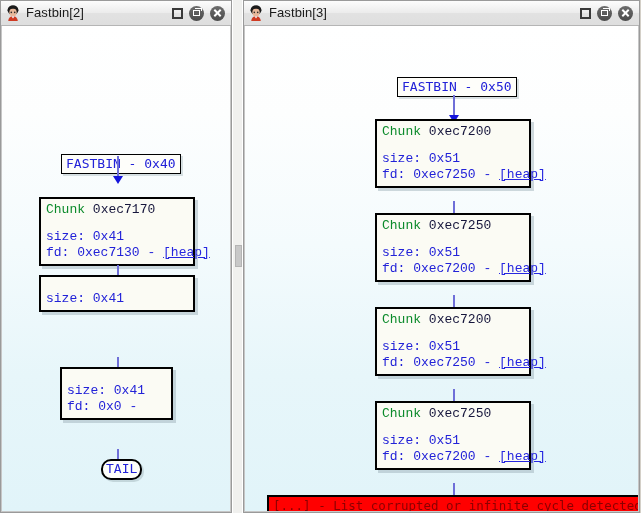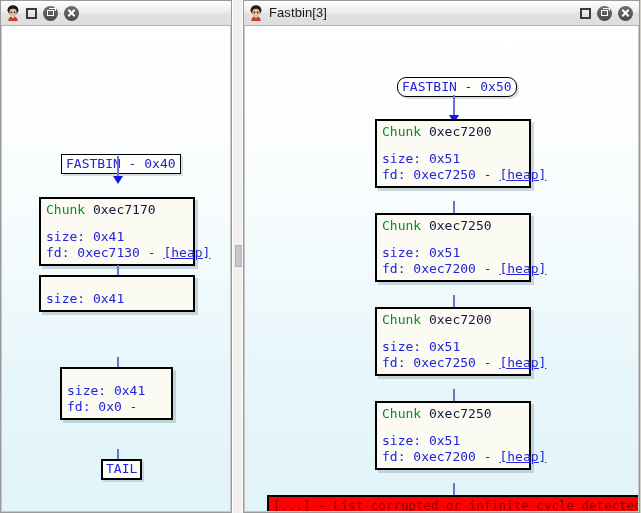--- a/index.html
+++ b/index.html
@@ -51,21 +51,21 @@
         font-family:"DejaVu Sans Mono","Liberation Mono",monospace;}
 
   .bin-head{border:1.5px solid #000;background:#fefefa;
             padding:1px 4px 2px 4px;font-size:13px;color:#2222d8;
             letter-spacing:0px;white-space:nowrap;line-height:15px;
             box-shadow:2px 2px 0 rgba(150,170,175,.35);}
 
   .chunk{border:2px solid #000;background:#fbfbf4;
          padding:3px 5px 3px 5px;white-space:nowrap;line-height:16px;
          font-size:13px;box-shadow:3px 3px 0 rgba(150,170,180,.45);}
-  .chunk .ln{height:16px;}
+  .chunk .ln{height:16px;font-family:Liberation Mono, monospace;}
   .chunk .gap{height:11px;}
   .kw-chunk{color:#0a8a2a;}
   .addr{color:#16163c;}
   .fld{color:#2222d8;}
   .heap{color:#2626e0;text-decoration:underline;}
 
   .tail{border:2px solid #000;background:#fefefa;padding:0px 3px 1px 3px;
         font-size:13px;color:#2222d8;line-height:16px;white-space:nowrap;
         box-shadow:2px 2px 0 rgba(150,170,175,.4);}
 
@@ -91,20 +91,21 @@
         <svg width="18" height="18" viewBox="0 0 18 18">
           <ellipse cx="9" cy="6.2" rx="5.4" ry="4.6" fill="#1b1b1b"></ellipse>
           <ellipse cx="9" cy="8.6" rx="3.7" ry="4.0" fill="#e8b89a"></ellipse>
           <path d="M3.6 6.4 Q4 1.6 9 1.6 Q14 1.6 14.4 6.4 Q12.6 4.2 9 4.4 Q5.4 4.3 3.6 6.4Z" fill="#1b1b1b"></path>
           <ellipse cx="7.3" cy="8.3" rx="0.8" ry="0.9" fill="#2a2a2a"></ellipse>
           <ellipse cx="10.7" cy="8.3" rx="0.8" ry="0.9" fill="#2a2a2a"></ellipse>
           <path d="M4.2 17 Q4.6 12.4 9 12.2 Q13.4 12.4 13.8 17 Z" fill="#cf3a22"></path>
           <path d="M7.4 12.3 L9 14.6 L10.6 12.3 Z" fill="#f2f2f2"></path>
         </svg>
       </span>
+      <span class="title-text">Fastbin[2]</span>
       <span class="win-btns">
         <span class="btn-sq"></span>
         <span class="btn-circ">
             <span class="inner-sq"></span>
           </span>
         <span class="btn-circ">
             <span class="x1"></span>
             <span class="x2"></span>
           </span>
       </span>
@@ -142,21 +143,21 @@
       <div class="node chunk" style="left:58px;top:341px;width:113px;">
         <div class="gap"></div>
         <div class="ln fld">size: 0x41</div>
         <div class="ln"><span class="fld">fd: 0x0 - </span><span class="heap"></span></div>
       </div>
       <div class="edge" style="left:115px;top:423px;height:30px;">
         <span class="stem" style="height:23px;"></span>
           <span class="head" style="top:22px;"></span>
       </div>
 
-      <div class="node tail" style="left:99px;top:433px;">TAIL</div>
+      <div class="node tail" style="left:99px;top:433px;border-radius:10px;">TAIL</div>
     </div>
   </div>
 
   <div class="splitter">
     <span class="grip"></span>
   </div>
 
   <div class="window right">
     <div class="titlebar">
       <span class="app-icon">
@@ -178,21 +179,21 @@
           </span>
         <span class="btn-circ">
             <span class="x1"></span>
             <span class="x2"></span>
           </span>
       </span>
     </div>
 
     <div class="canvas">
 
-      <div class="node bin-head" style="left:152px;top:51px;border-radius:9px;">FASTBIN - 0x50</div>
+      <div class="node bin-head" style="left:152px;top:51px;">FASTBIN - 0x50</div>
       <div class="edge" style="left:208px;top:69px;height:28px;">
         <span class="stem" style="height:21px;"></span>
           <span class="head" style="top:20px;"></span>
       </div>
 
       <div class="node chunk" style="left:130px;top:93px;width:156px;">
         <div class="ln"><span class="kw-chunk">Chunk</span>
           <span class="addr">0xec7200</span></div>
         <div class="gap"></div>
         <div class="ln fld">size: 0x51</div>

